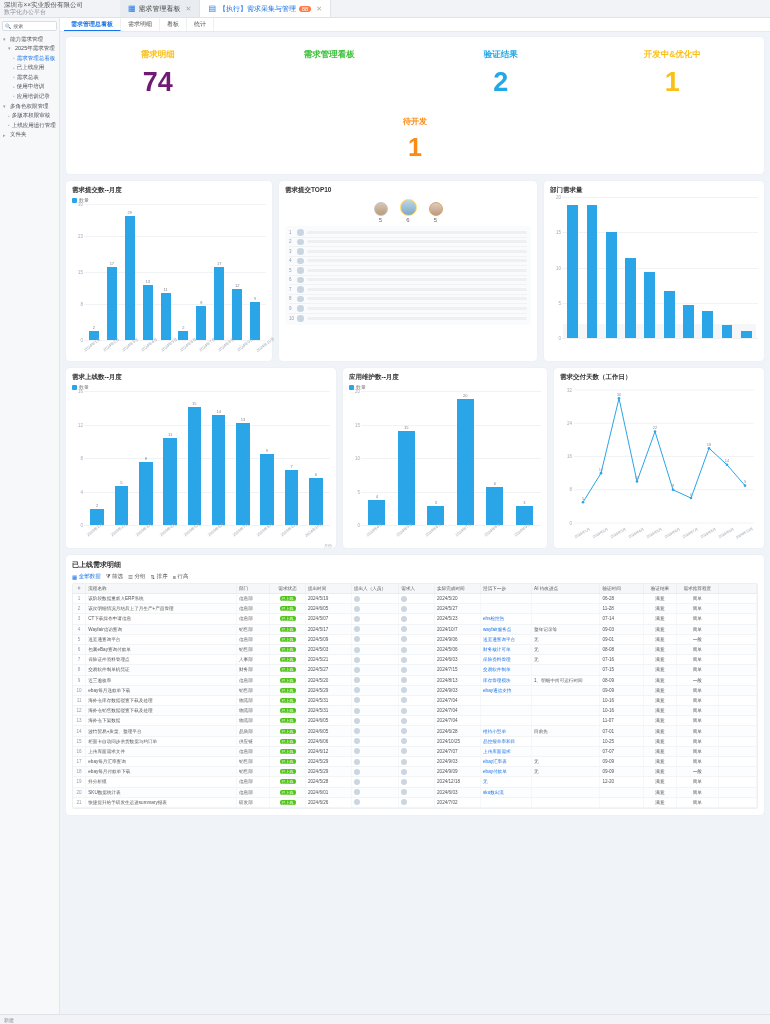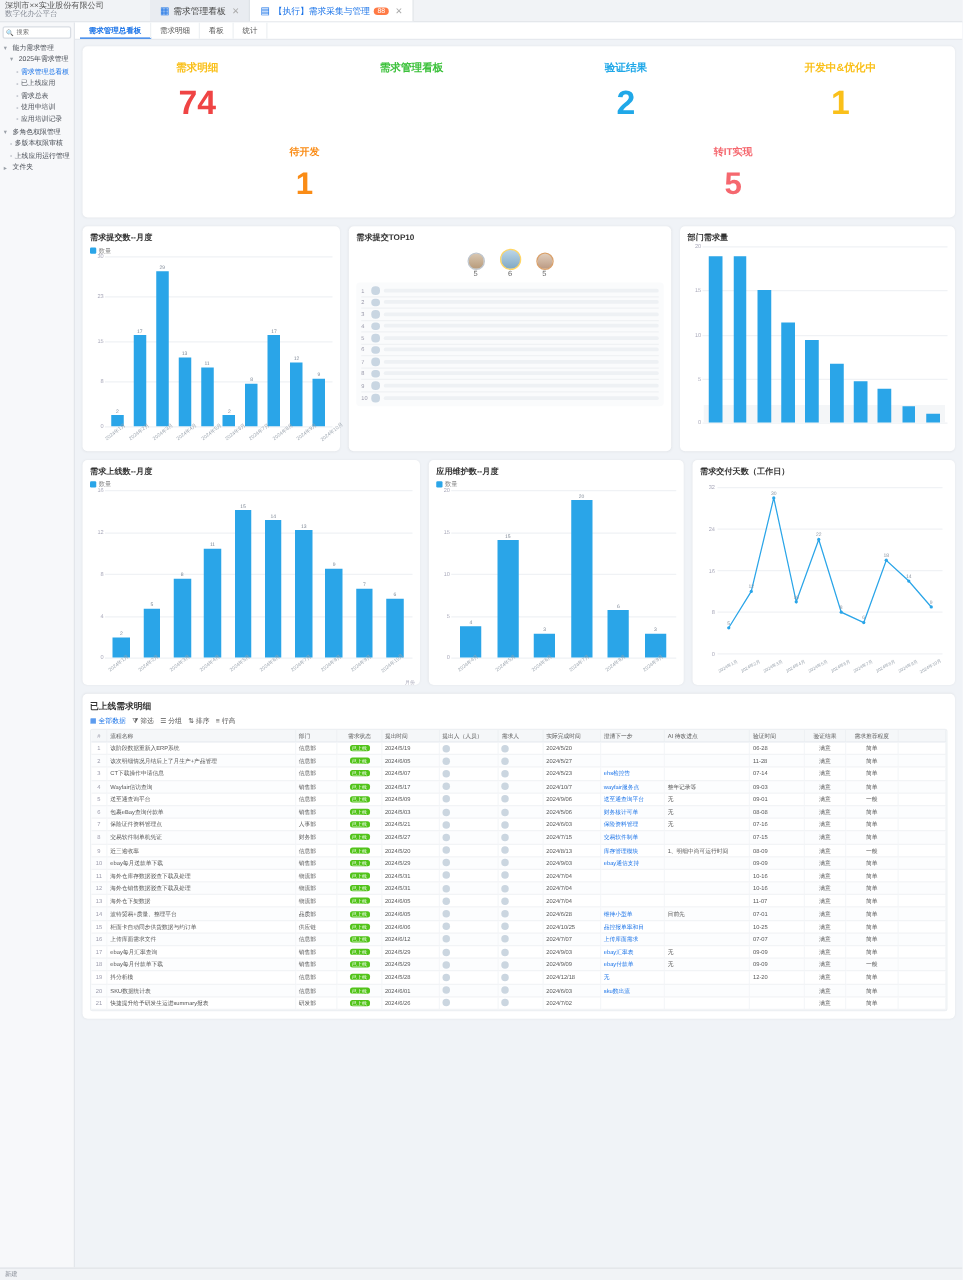--- a/index.html
+++ b/index.html
@@ -252,42 +252,38 @@
             <span>统计</span>
           </div>
       </div>
 
       <div class="scroll">
 
         <div class="card kpi">
           <div class="kpi-row">
             <div class="kpi-cell">
               <div class="kpi-label" style="color:#fac01a">需求明细</div>
-              <div class="kpi-value" style="color:#ef4444">74</div>
+              <div class="kpi-value" style="color:#701a75">74</div>
             </div>
             <div class="kpi-cell">
               <div class="kpi-label" style="color:#3cc13b">需求管理看板</div>
             </div>
             <div class="kpi-cell">
               <div class="kpi-label" style="color:#20a8e8">验证结果</div>
               <div class="kpi-value" style="color:#20a8e8">2</div>
             </div>
             <div class="kpi-cell">
               <div class="kpi-label" style="color:#fac01a">开发中&amp;优化中</div>
               <div class="kpi-value" style="color:#fac01a">1</div>
             </div>
           </div>
           <div class="kpi-row second">
             <div class="kpi-cell">
               <div class="kpi-label" style="color:#fa8c16">待开发</div>
               <div class="kpi-value" style="color:#fa8c16">1</div>
-            </div>
-            <div class="kpi-cell">
-              <div class="kpi-label" style="color:#f5686f">转IT实现</div>
-              <div class="kpi-value" style="color:#f5686f">5</div>
             </div>
           </div>
         </div>
 
         <div class="row">
 
           <div class="card chart-card" style="flex:0 0 206px; height:180px;">
             <div class="chart-title">需求提交数--月度</div>
             <div class="legend">
               <span class="sw"></span>

